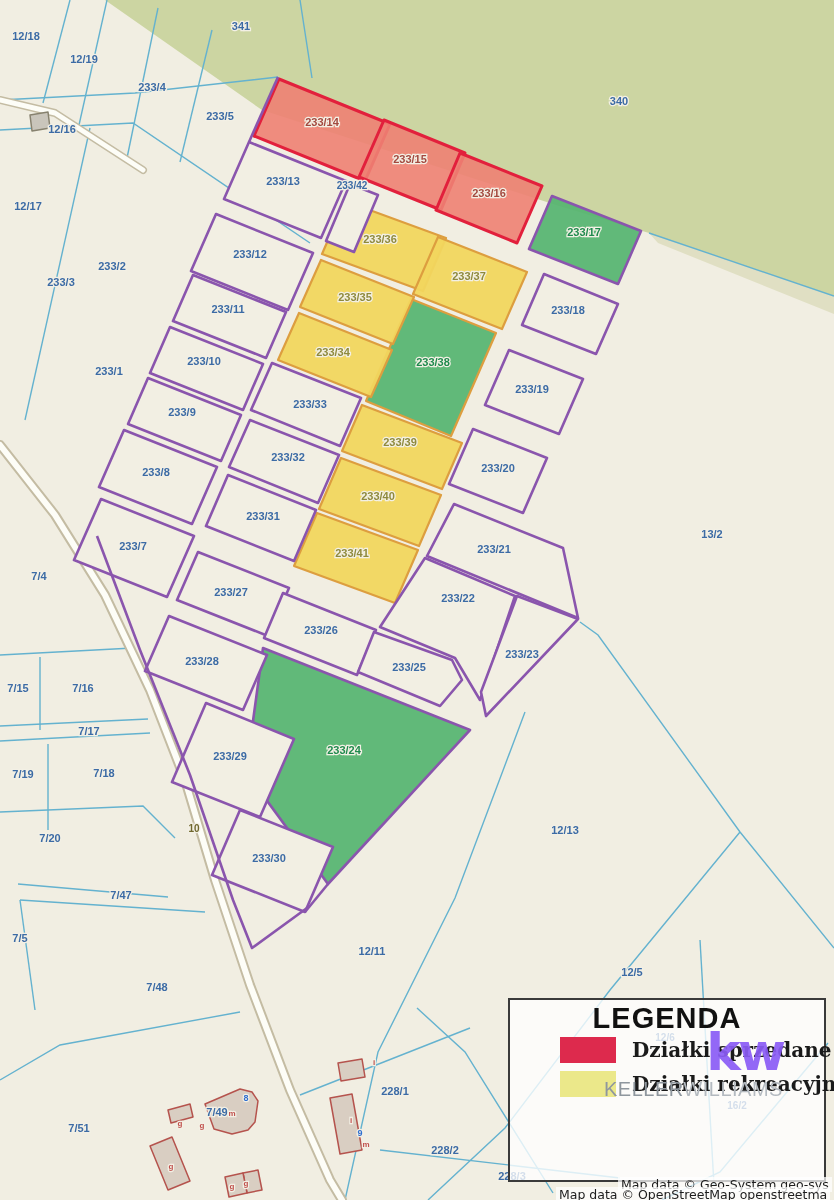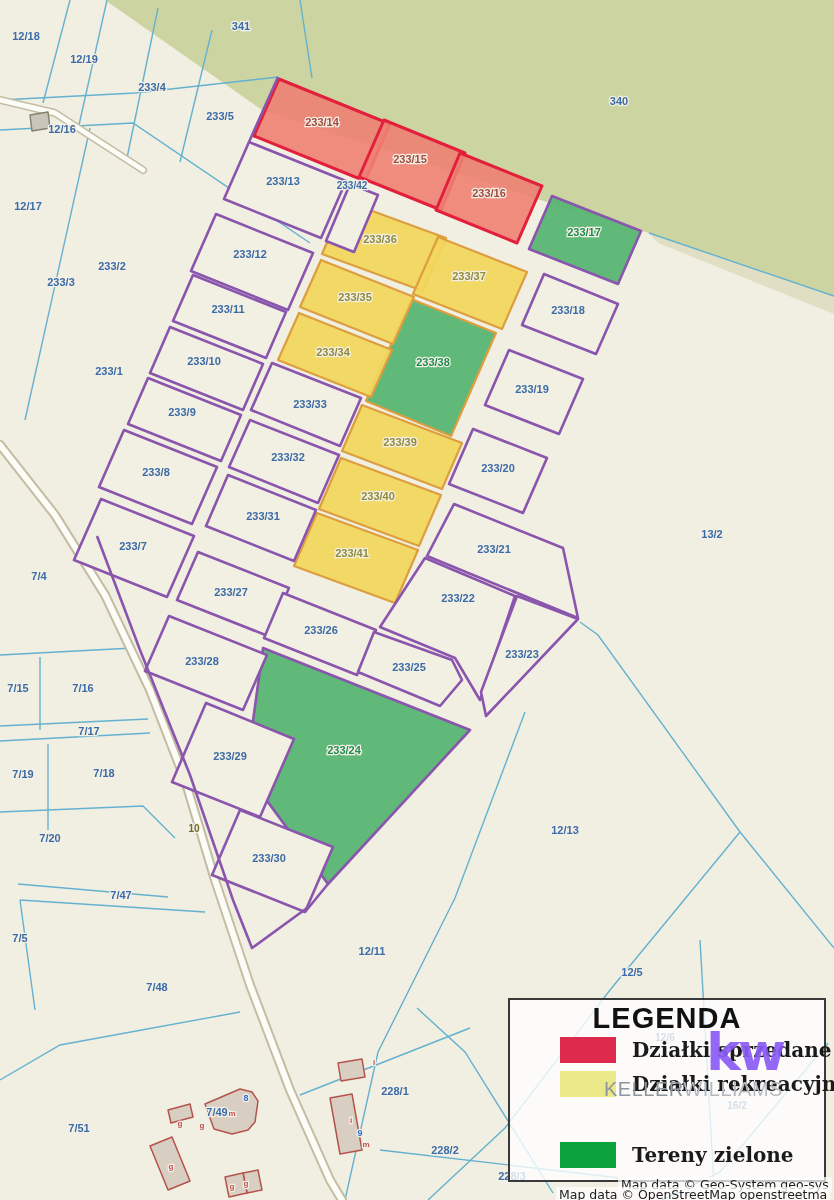--- a/index.html
+++ b/index.html
@@ -199,24 +199,20 @@
     <div class="legend-title">LEGENDA</div>
 
     <div class="legend-row" style="top:37px">
       <span class="legend-swatch" style="background: rgb(221, 42, 77); border: 3px solid rgb(221, 42, 77);"></span>
       <span class="legend-text">Działki sprzedane</span>
     </div>
     <div class="legend-row" style="top:71px">
       <span class="legend-swatch" style="background: rgb(235, 232, 138); border: 3px solid rgb(235, 232, 138);"></span>
       <span class="legend-text">Działki rekreacyjne</span>
     </div>
-    <div class="legend-row" style="top:142px">
-      <span class="legend-swatch" style="background: rgb(10, 162, 60); border: 3px solid rgb(10, 162, 60);"></span>
-      <span class="legend-text">Tereny zielone</span>
-    </div>
 
     <div class="kw-mark">
       <div class="kw-word" id="kw-word" style="color: #8b5cf6; text-align: right;">kw</div>
       <div class="kw-sub"><span id="kw-keller" style="color: rgb(143, 151, 158);">KELLER</span><span id="kw-williams" style="color: rgb(180, 186, 192);">WILLIAMS</span></div>
     </div>
   </div>
 
   <div class="attr-line attr-1">Map data © Geo-System geo-sys</div>
   <div class="attr-line attr-2">Map data © OpenStreetMap openstreetma</div>
 </div>

